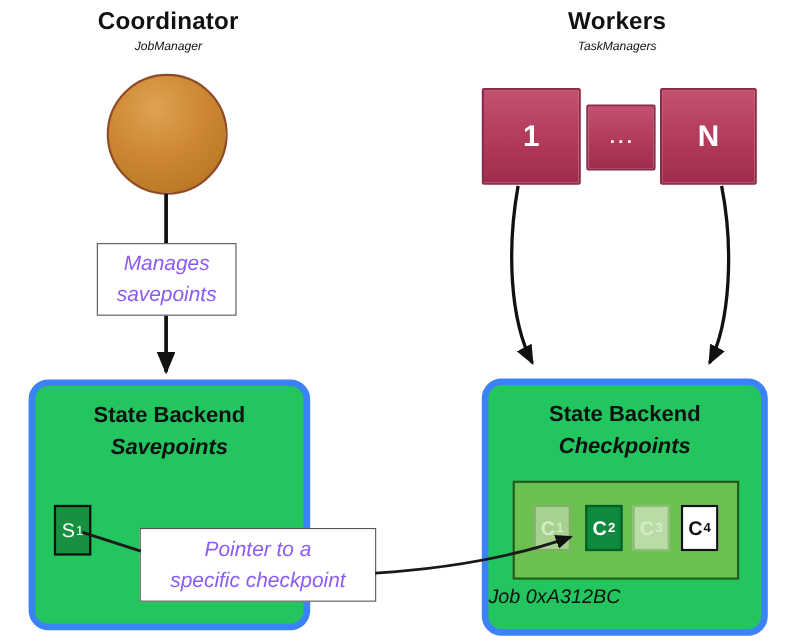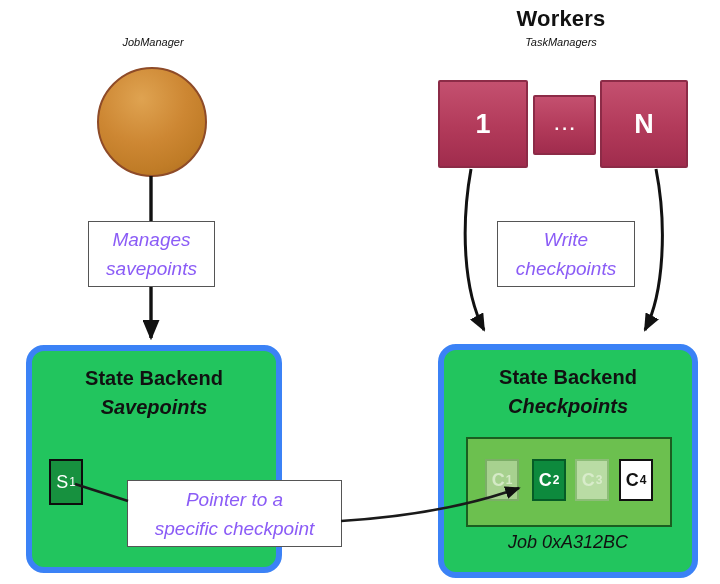--- a/index.html
+++ b/index.html
@@ -53,64 +53,61 @@
   .chip-s1{left:17px;top:108px;width:30px;height:42px;background:#17913f;border:2px solid #0d0d0d;color:#fff;}
   .green-container{
     position:absolute;left:22px;top:87px;width:202px;height:86px;
     background:#6cc04f;border:2px solid #1b5e20;
   }
   .chip-c{top:20px;width:30px;height:38px;font-weight:bold;}
   .chip-c1{left:17px;background:#a7d18f;border:2px solid #7cae67;color:#d5eac6;}
   .chip-c2{left:64px;background:#0d8a3d;border:2px solid #065c26;color:#ffffff;}
   .chip-c3{left:107px;background:#b9dca4;border:2px solid #8cbd77;color:#d8ecca;}
   .chip-c4{left:151px;background:#ffffff;border:2px solid #111;color:#111;}
-  .job-label{position:absolute;left:0;top:182px;width:100%;text-align:center;font-size:18px;font-style:italic;}
+  .job-label{position:absolute;left:0;top:182px;width:100%;font-size:18px;font-style:italic;}
   
   svg.under{position:absolute;left:0;top:0;z-index:1;}
   svg.over{position:absolute;left:0;top:0;z-index:5;pointer-events:none;}
 </style>
 </head>
 <body>
 
 <div id="canvas">
 
   <svg class="under" width="720" height="584" viewBox="0 0 720 584">
     <defs>
       <marker id="arrowhead" markerWidth="6" markerHeight="5" refX="5.3" refY="2.5" orient="auto" markerUnits="strokeWidth">
         <path d="M0,0 L6,2.5 L0,5 Z" fill="#111"></path>
       </marker>
     </defs>
     <line x1="151" y1="176" x2="151" y2="338" stroke="#111" stroke-width="3.4" marker-end="url(#arrowhead)"></line>
     <path d="M 471 169 C 461 225, 463 290, 484 330" fill="none" stroke="#111" stroke-width="3" marker-end="url(#arrowhead)"></path>
     <path d="M 656 169 C 667 225, 664 293, 645 330" fill="none" stroke="#111" stroke-width="3" marker-end="url(#arrowhead)"></path>
   </svg>
 
+  <div class="abs hdr-title" style="left:33px;top:6px;">Coordinator</div>
   <div class="abs hdr-sub" style="left:33px;top:36px;">JobManager</div>
   <div class="abs hdr-title" style="left:441px;top:6px;">Workers</div>
   <div class="abs hdr-sub" style="left:441px;top:36px;">TaskManagers</div>
 
   <div class="abs coord-circle"></div>
 
   <div class="abs worker worker-1">
     <span>1</span>
   </div>
   <div class="abs worker worker-dots">
     <span>...</span>
   </div>
   <div class="abs worker worker-n">
     <span>N</span>
   </div>
 
   <div class="abs note note-manages">
     <span>Manages</span>
     <span>savepoints</span>
-  </div>
-  <div class="abs note note-write">
-    <span>Write</span>
-    <span>checkpoints</span>
   </div>
 
   <div class="abs panel panel-left">
     <div class="panel-title">State Backend</div>
     <div class="panel-sub">Savepoints</div>
     <div class="chip chip-s1">
       <span>S</span>
         <sub>1</sub>
     </div>
   </div>

